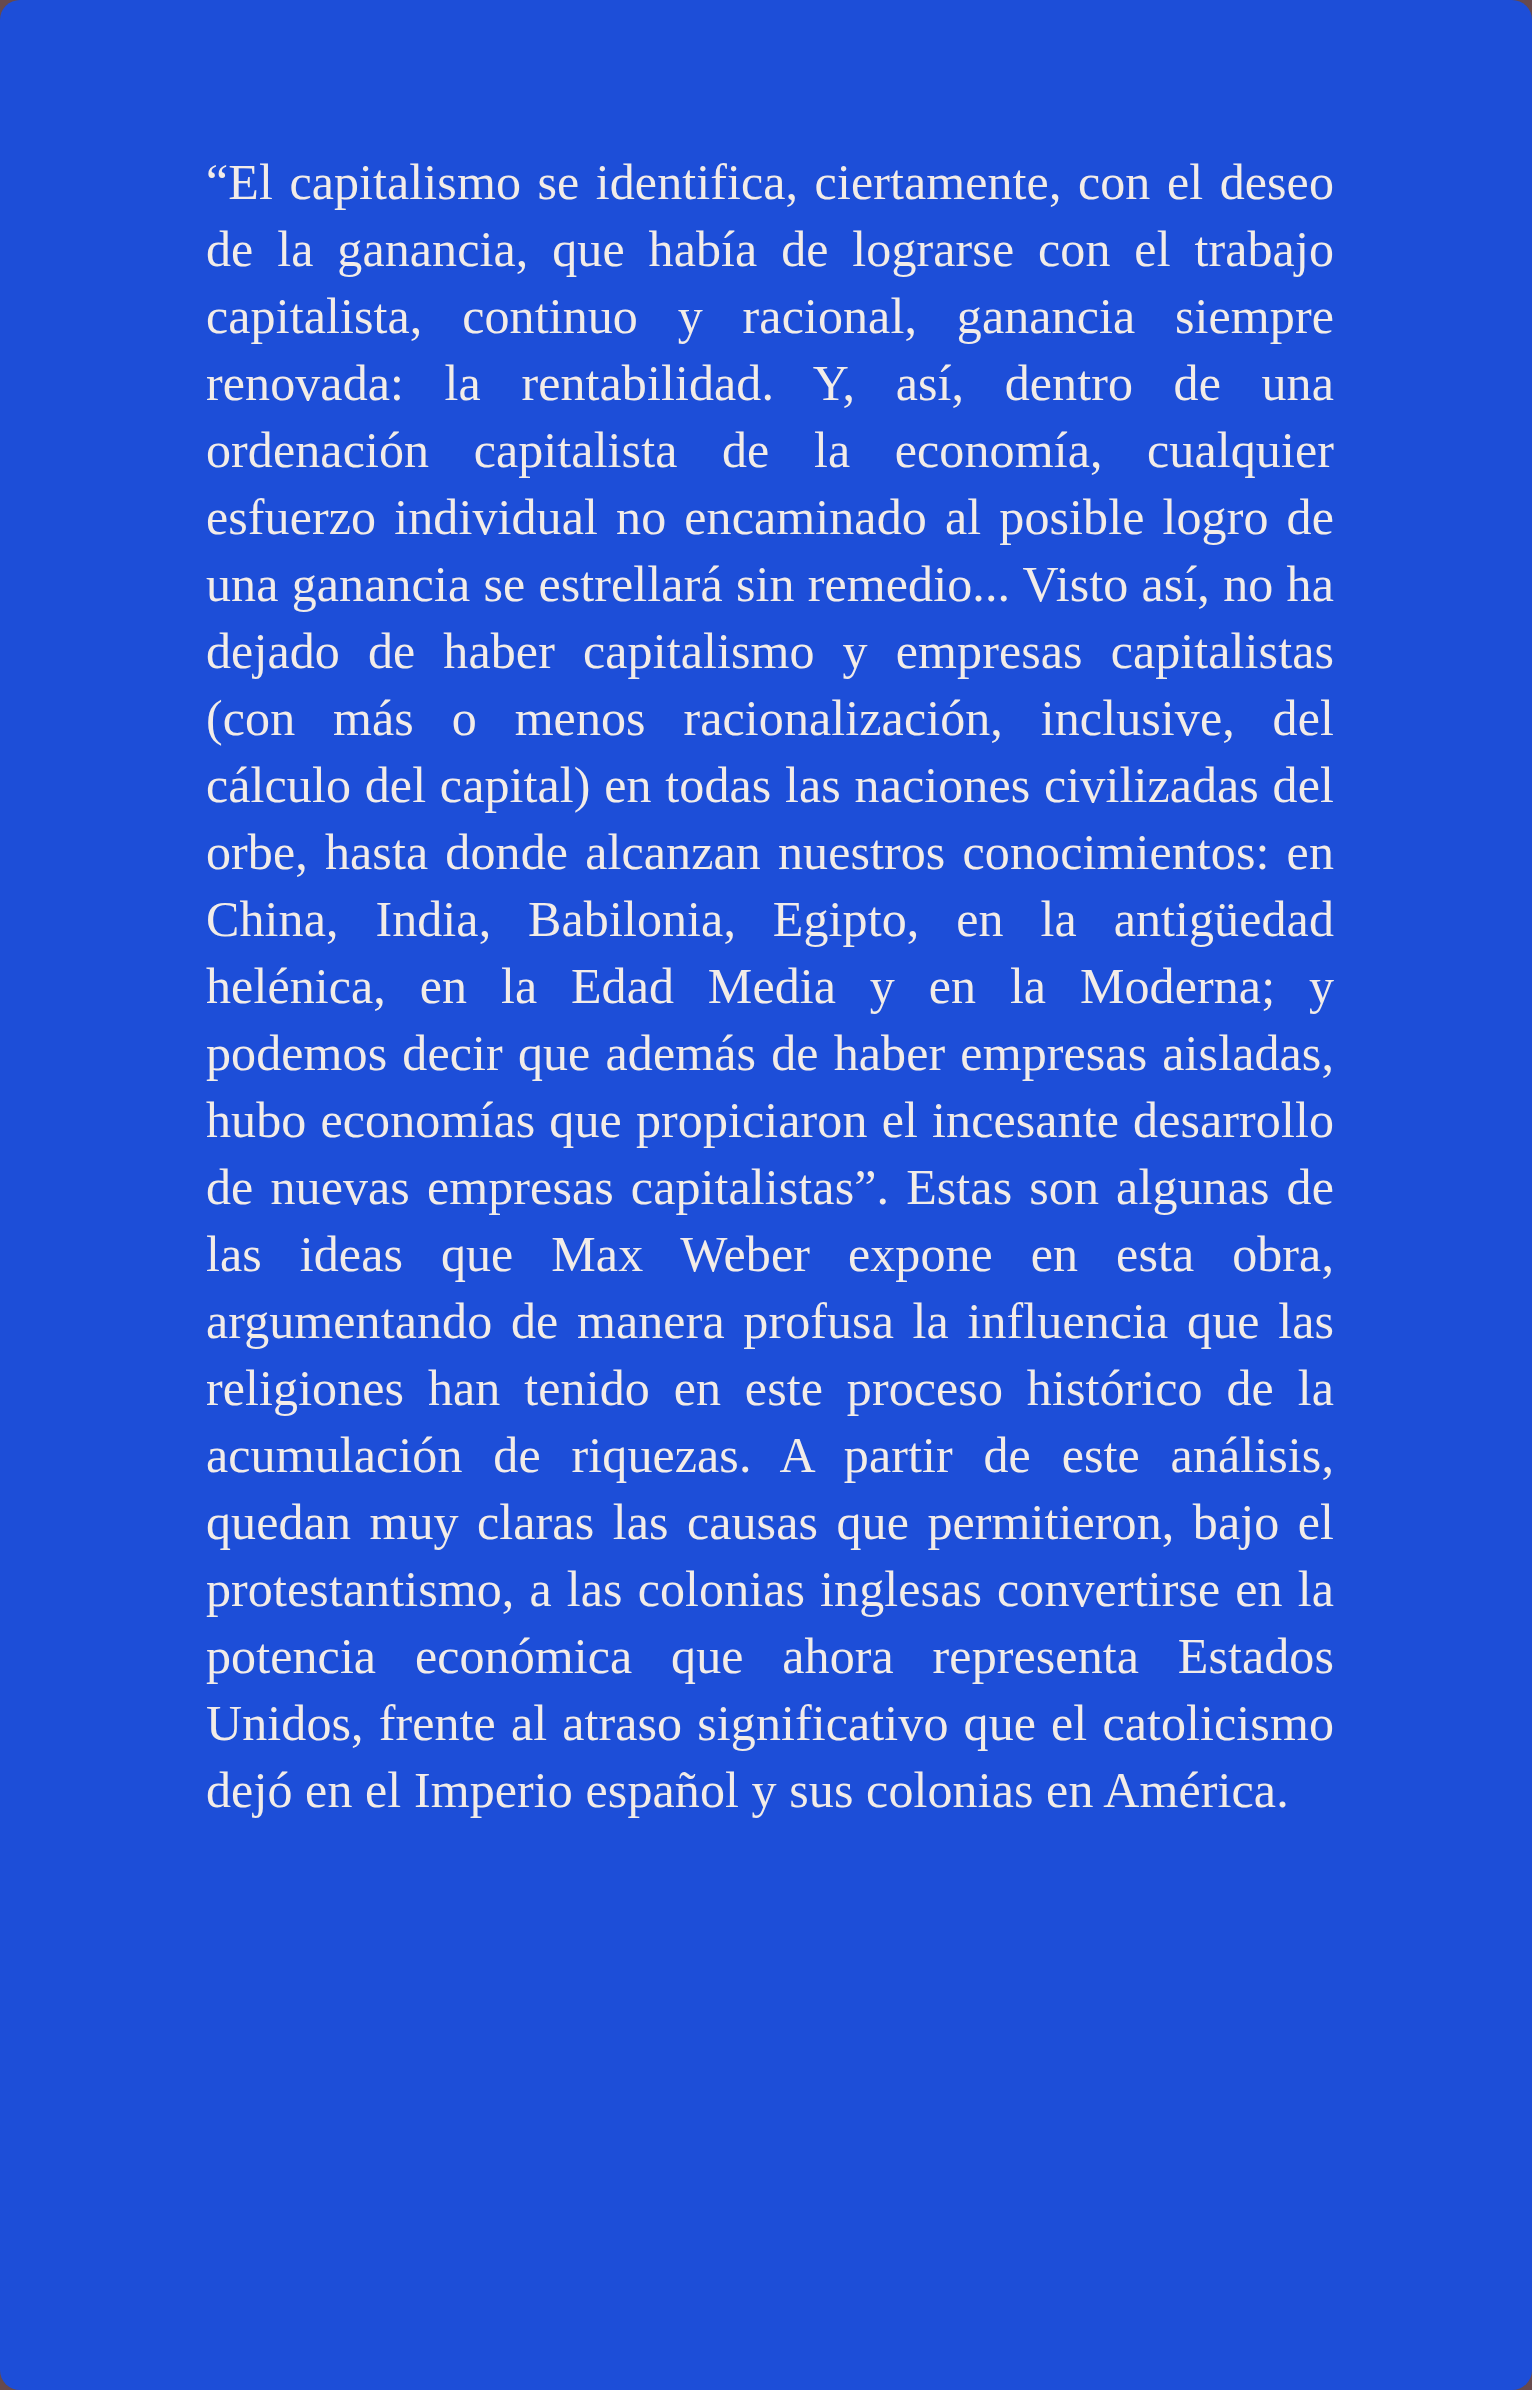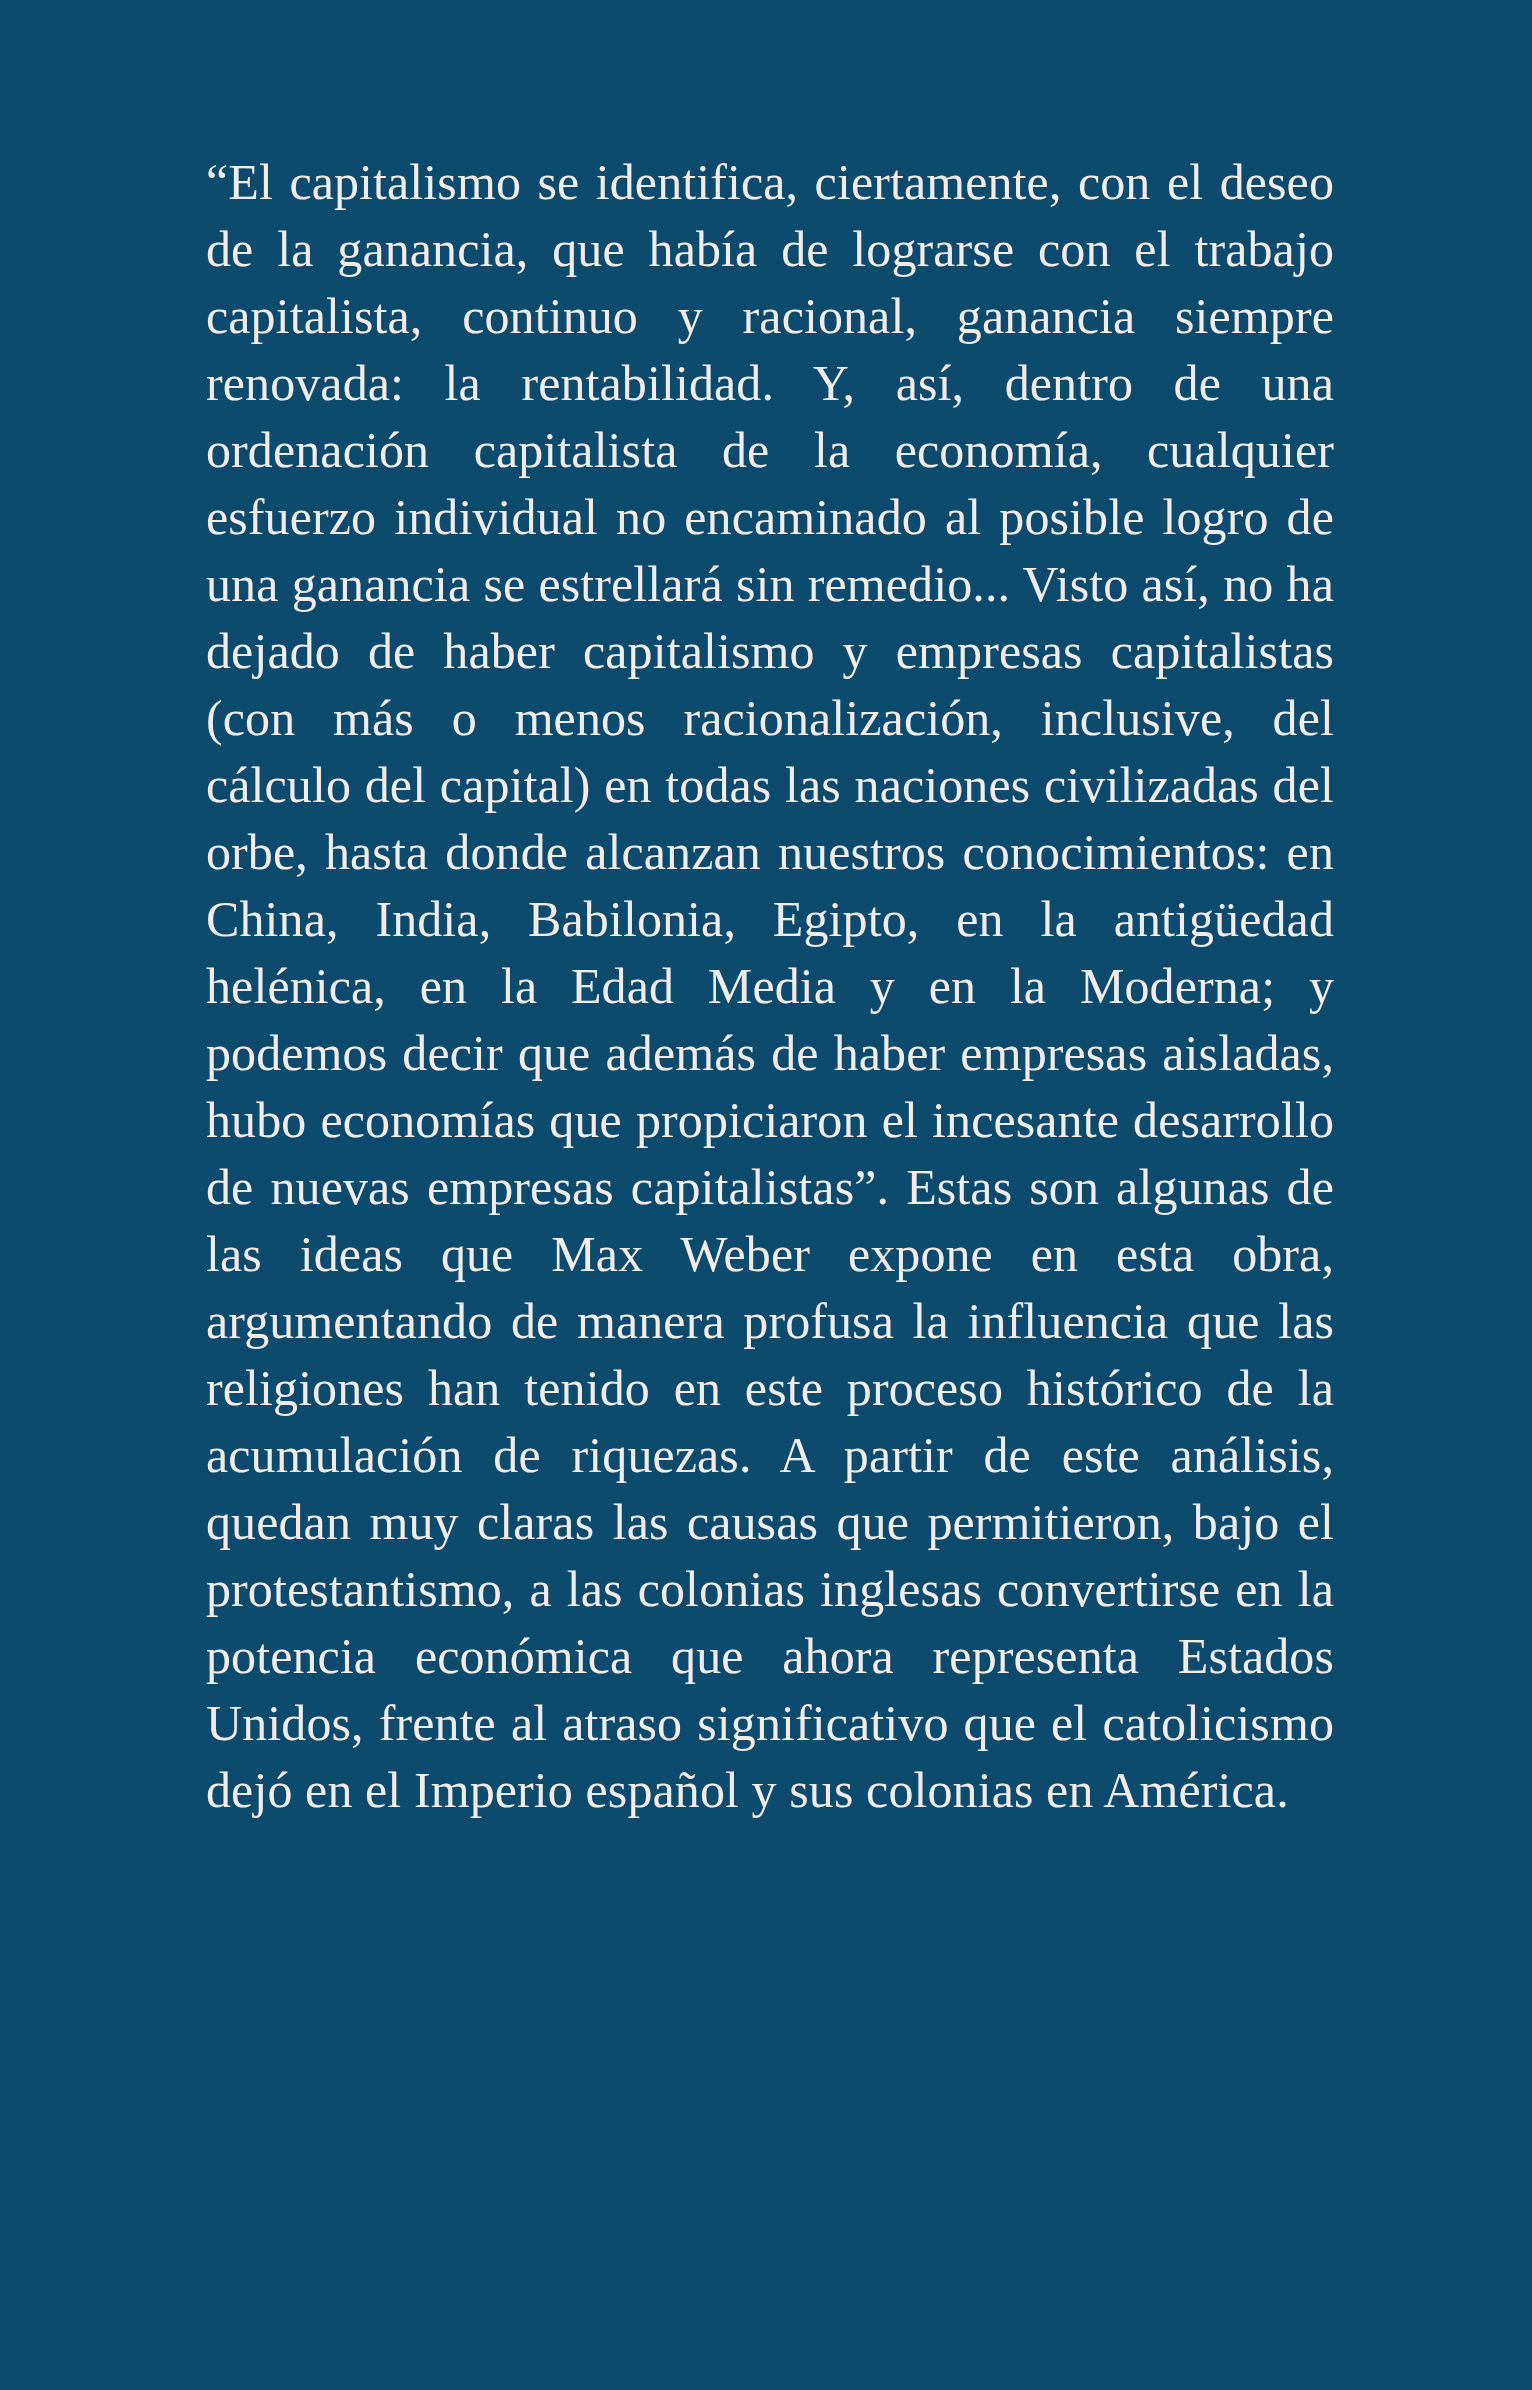--- a/index.html
+++ b/index.html
@@ -12,21 +12,22 @@
     height: 2390px;
     background: #674a4e;
     font-family: "Liberation Serif", "DejaVu Serif", serif;
     overflow: hidden;
     position: relative;
   }
 
   .cover {
     position: absolute;
     inset: 0;
-    background: #0c4a6e;
+    background: #1d4ed8;
+    border-radius: 20px;
   }
 
   
   .blurb {
     position: absolute;
     left: 206px;
     top: 149px;
     width: 1128px;
     color: #f2ece8;
     font-family: "Liberation Serif", "DejaVu Serif", serif;

